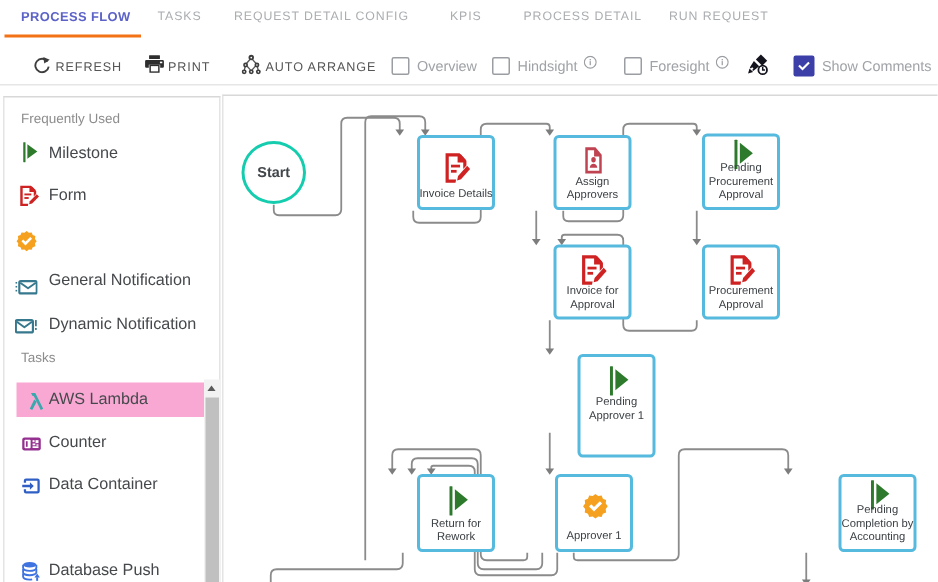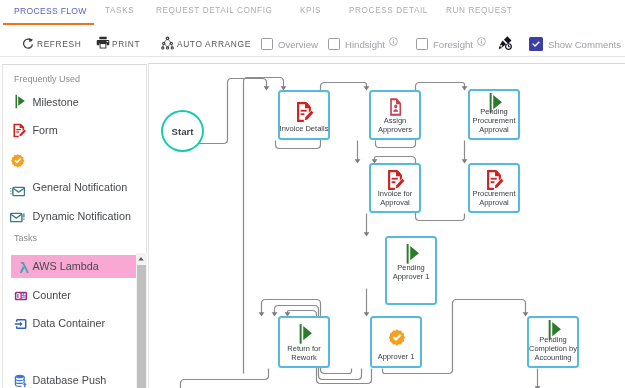--- a/index.html
+++ b/index.html
@@ -4,21 +4,21 @@
 <style>
   * { box-sizing: border-box; }
   html, body { margin:0; padding:0; }
   body { width:625px; height:388px; overflow:hidden; background:#ffffff;
          font-family:"Liberation Sans", sans-serif; }
   #root { position:relative; width:625px; height:388px; background:#fff; }
   svg { display:block; }
 
   .tab { position:absolute; top:6px; font-size:8.2px; letter-spacing:0.62px;
          color:#aaadb0; white-space:nowrap; }
-  .tab.active { color:#5c62c8; font-weight:normal; letter-spacing:0.28px; top:6px; font-size:8.6px;}
+  .tab.active { color:#5c62c8; font-weight:bold; letter-spacing:0.28px; top:6px; font-size:8.6px;}
   #tab-underline { position:absolute; height:2px; background:#f47216; top:23px; left:3px; width:91px; }
 
   #toolbar-sep { position:absolute; left:0; top:56px; width:625px; height:1px; background:#e6e6e6; }
 
   .tbtn-label { position:absolute; color:#565656; font-size:8.4px; letter-spacing:0.62px;
                 white-space:nowrap; top:39px; }
   .tbicon { position:absolute; top:37px; }
   .cb-label { position:absolute; color:#9fa2a6; font-size:9.6px; white-space:nowrap; top:38.5px; }
   .cbsq { position:absolute; top:38px; width:12px; height:12px; border:1.7px solid #9a9da1; border-radius:1.5px; }
   .cbsq.on { background:#3c3fa8; border:none; border-radius:1.5px; width:14px; height:14px; top:37px;}
@@ -278,21 +278,21 @@
 <path d="M212.5 304.5 L212.5 311.5 Q212.5 315.5 208.5 315.5 L173.5 315.5 Q169.5 315.5 169.5 311.5 L169.5 245.5 Q169.5 241.5 165.5 241.5 L129.3 241.5 Q125.5 241.5 125.5 245.3 L125.5 249.1" fill="none" stroke="#8b8b8b" stroke-width="1.2" stroke-linecap="butt" stroke-linejoin="round"></path>
 <path d="M122.6 248.3 L128.4 248.3 L125.5 252.5 Z" fill="#7d7d7d"></path>
 <path d="M222.5 304.5 L222.5 315.5 Q222.5 319.5 218.5 319.5 L171.5 319.5 Q167.5 319.5 167.5 315.5 L167.5 250.5 Q167.5 246.5 163.5 246.5 L139.8 246.5 Q138.5 246.5 138.5 247.8 L138.5 249.1" fill="none" stroke="#8b8b8b" stroke-width="1.2" stroke-linecap="butt" stroke-linejoin="round"></path>
 <path d="M135.6 248.3 L141.4 248.3 L138.5 252.5 Z" fill="#7d7d7d"></path>
 <path d="M233.5 304.5 L233.5 307.0 Q233.5 309.5 236.0 309.5 L299.5 309.5 Q303.5 309.5 303.5 305.5 L303.5 239.5 Q303.5 235.5 307.5 235.5 L372.5 235.5 Q376.5 235.5 376.5 239.5 L376.5 249.1" fill="none" stroke="#8b8b8b" stroke-width="1.2" stroke-linecap="butt" stroke-linejoin="round"></path>
 <path d="M373.6 248.3 L379.4 248.3 L376.5 252.5 Z" fill="#7d7d7d"></path>
 <path d="M119.5 304.5 L119.5 311.5 Q119.5 315.5 115.5 315.5 L35.5 315.5 Q31.5 315.5 31.5 319.5 L31.5 328.5" fill="none" stroke="#8b8b8b" stroke-width="1.2" stroke-linecap="butt" stroke-linejoin="round"></path>
 <path d="M388.5 304.5 L388.5 323.1" fill="none" stroke="#8b8b8b" stroke-width="1.2" stroke-linecap="butt" stroke-linejoin="round"></path>
 <path d="M385.6 322.3 L391.4 322.3 L388.5 326.5 Z" fill="#7d7d7d"></path>
 </svg>
-<div id="startnode" style="left:12px;top:46px;width:43px;height:42px">
+<div id="startnode" style="left:12px;top:30px;width:43px;height:42px">
         <div id="startlabel">Start</div>
       </div>
 <div class="node" style="left:99px;top:26px;width:52px;height:50px">
 <span class="node-icon" style="top:8.7px">
           <svg viewBox="0 0 22 24" width="18" height="22" preserveAspectRatio="none">
             <path d="M1.4 1.2h11.4l5.6 5.6v3.4l-2.6 2.6V8.0h-4.6V3.6H4.0v16.8h6.0l-0.5 2.4H1.4z" fill="#cf2222"></path>
             <path d="M13.4 1.6l4.6 4.6h-4.6z" fill="#cf2222"></path>
             <rect x="5.8" y="9.6" width="7.4" height="2.0" fill="#cf2222"></rect>
             <rect x="5.8" y="13.4" width="4.6" height="2.0" fill="#cf2222"></rect>
             <path d="M19.0 10.4l2.4 2.4-7.4 7.4-3.2 0.8 0.8-3.2z" fill="#cf2222"></path>
@@ -363,21 +363,21 @@
 </div>
 <div class="node" style="left:191px;top:252px;width:52px;height:52px">
 <span class="node-icon" style="top:9.7px">
           <svg viewBox="0 0 24 24" width="19" height="19" preserveAspectRatio="none">
             <path d="M12 1.6l2.32 1.77 2.9-0.35 1.06 2.72 2.72 1.06-0.35 2.9L22.4 12l-1.75 2.3 0.35 2.9-2.72 1.06-1.06 2.72-2.9-0.35L12 22.4l-2.32-1.77-2.9 0.35-1.06-2.72-2.72-1.06 0.35-2.9L1.6 12l1.75-2.3-0.35-2.9 2.72-1.06 1.06-2.72 2.9 0.35z" fill="#f5a01e"></path>
             <path d="M6.6 12.2l1.9-1.9 2.3 2.3 4.9-4.9 1.9 1.9-6.8 6.8z" fill="#ffffff"></path>
           </svg>
         </span>
 <span class="node-label" style="top:35.4px">Approver 1</span>
 </div>
-<div class="node" style="left:348px;top:252px;width:52px;height:52px">
+<div class="node" style="left:380px;top:252px;width:52px;height:52px">
 <span class="node-icon" style="top:1.1px">
           <svg viewBox="0 0 22 24" width="18" height="22" preserveAspectRatio="none">
             <rect x="4.6" y="1.2" width="2.4" height="21.4" rx="0.4" fill="#2d7a2d"></rect>
             <path d="M9.0 3.4 L19.6 11.1 L9.0 18.8 Z" fill="#2d7a2d"></path>
           </svg>
         </span>
 <span class="node-label" style="top:18.2px">Pending Completion by Accounting</span>
 </div>
 </div>
 </div>

